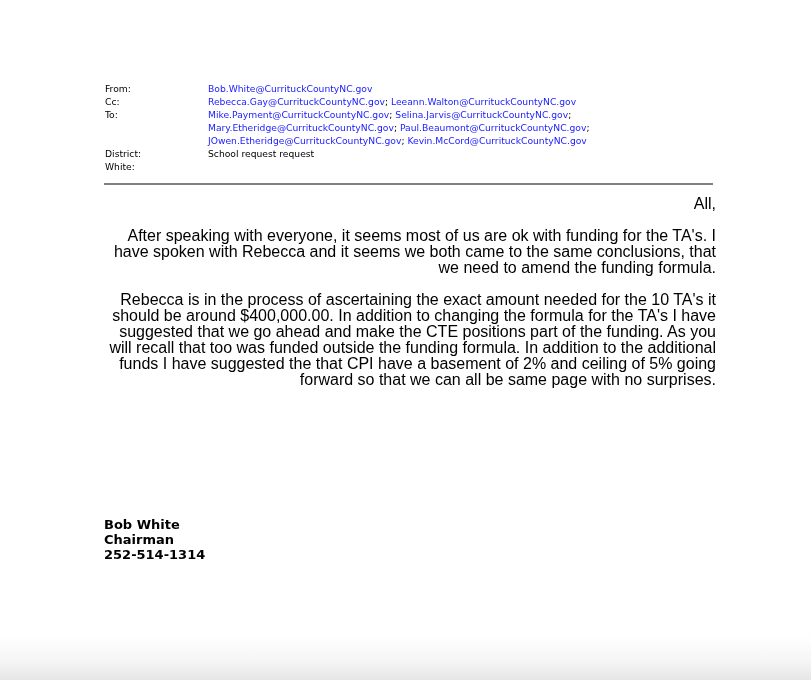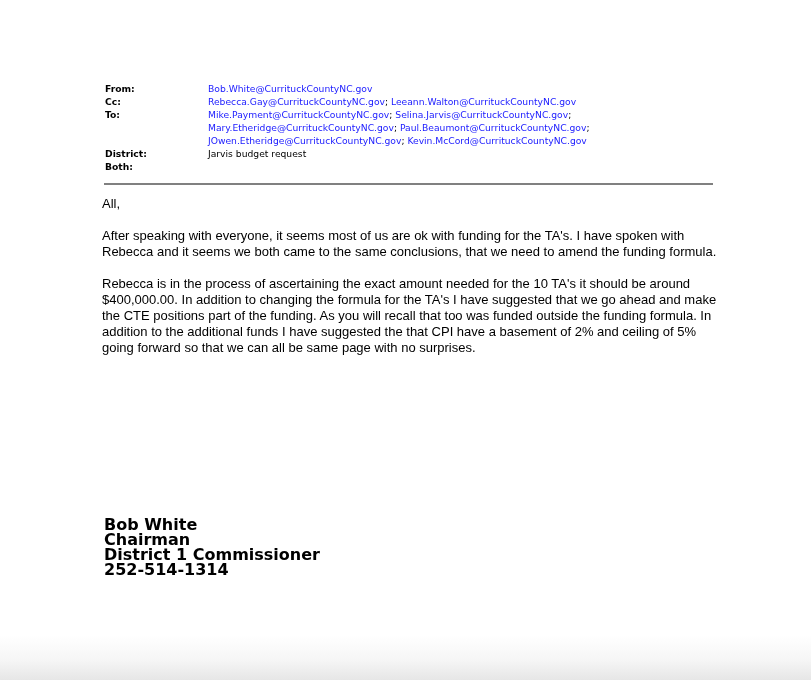--- a/index.html
+++ b/index.html
@@ -27,21 +27,21 @@
       top: 82px;
       font-family: "DejaVu Sans", sans-serif;
       font-size: 9.2px;
       line-height: 13px;
     }
     .hrow {
       display: flex;
     }
     .hlabel {
       width: 103px;
-      font-weight: bold;
+      font-weight: normal;
       flex-shrink: 0;
     }
     .hvalue {
       width: 420px;
     }
     .hvalue a {
       color: #1a1aff;
     }
     .sep {
       color: #000;
@@ -49,37 +49,38 @@
     .divider {
       position: absolute;
       left: 104px;
       top: 183px;
       width: 609px;
       height: 2px;
       background: #808080;
     }
     .body-text {
       position: absolute;
-      left: 102px;
+      left: 96px;
       top: 196px;
       width: 620px;
       font-family: "Liberation Sans", sans-serif;
-      font-size: 13px;
+      font-size: 16px;
       line-height: 16px;
+      text-align: right;
     }
     .body-text p {
       margin: 0 0 16px 0;
     }
     .signature {
       position: absolute;
       left: 104px;
       top: 517px;
       font-family: "DejaVu Sans", sans-serif;
       font-weight: bold;
-      font-size: 16px;
+      font-size: 13px;
       line-height: 15px;
     }
     .signature div {
       margin: 0;
     }
   </style>
 </head>
 <body>
 
 <div class="header">
@@ -102,35 +103,34 @@
       <a>Mike.Payment@CurrituckCountyNC.gov</a><span class="sep">;</span>
       <a>Selina.Jarvis@CurrituckCountyNC.gov</a><span class="sep">;</span><br>
       <a>Mary.Etheridge@CurrituckCountyNC.gov</a><span class="sep">;</span>
       <a>Paul.Beaumont@CurrituckCountyNC.gov</a><span class="sep">;</span><br>
       <a>JOwen.Etheridge@CurrituckCountyNC.gov</a><span class="sep">;</span>
       <a>Kevin.McCord@CurrituckCountyNC.gov</a>
     </div>
   </div>
   <div class="hrow">
     <div class="hlabel">District:</div>
-    <div class="hvalue">Jarvis budget request</div>
+    <div class="hvalue">School request request</div>
   </div>
   <div class="hrow">
-    <div class="hlabel">Both:</div>
+    <div class="hlabel">White:</div>
   </div>
 </div>
 
 <div class="divider"></div>
 
 <div class="body-text">
   <p>All,</p>
   <p>After speaking with everyone, it seems most of us are ok with funding for the TA's.  I have spoken with Rebecca and it seems we both came to the same conclusions, that we need to amend the funding formula.</p>
   <p>Rebecca is in the process of ascertaining the exact amount needed for the 10 TA's it should be around $400,000.00. In addition to changing the formula for the TA's I have suggested that we go ahead and make the CTE positions part of the funding. As you will recall that too was funded outside the funding formula. In addition to the additional funds I have suggested the that CPI have a basement of 2% and ceiling of 5%  going forward so that we can all be same page with no surprises.</p>
 </div>
 
 <div class="signature">
   <div>Bob White</div>
   <div>Chairman</div>
-  <div>District 1 Commissioner</div>
   <div>252-514-1314</div>
 </div>
 
 <div class="bottom-fade"></div>
 
 </body></html>

